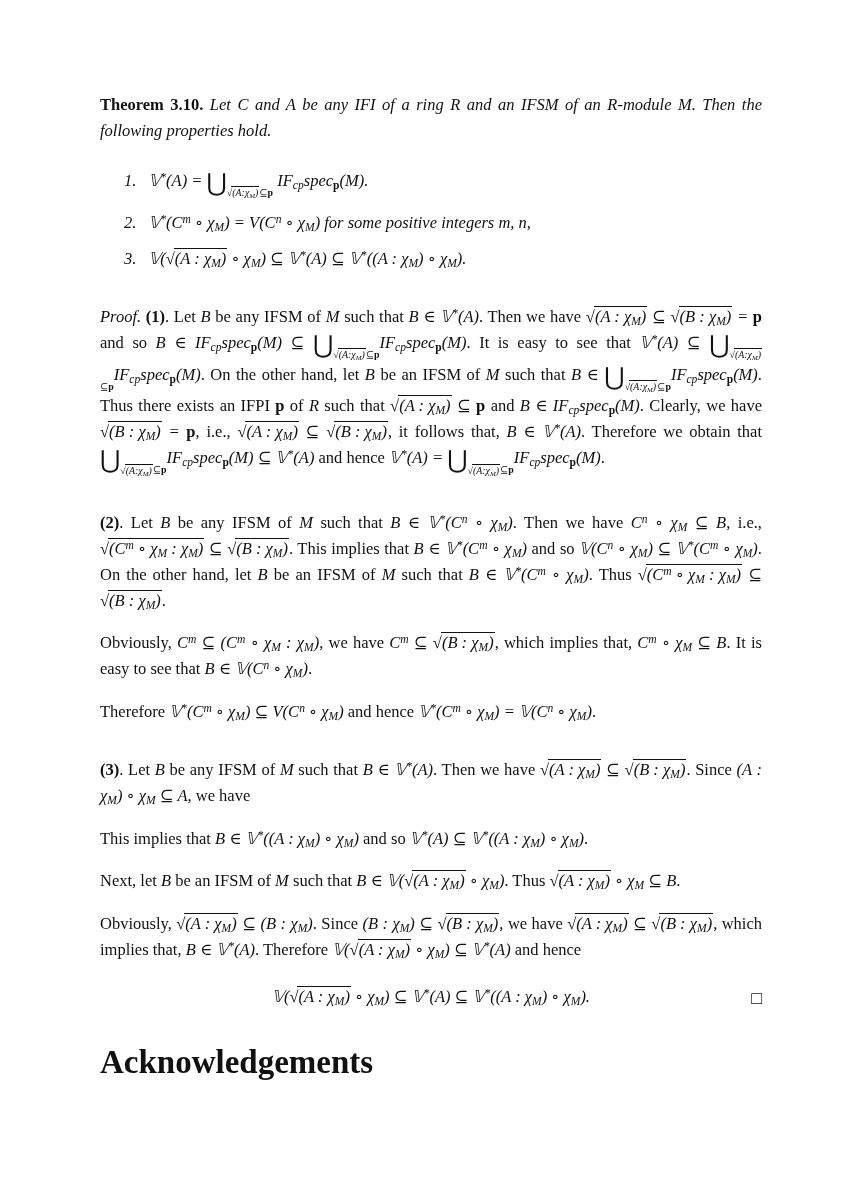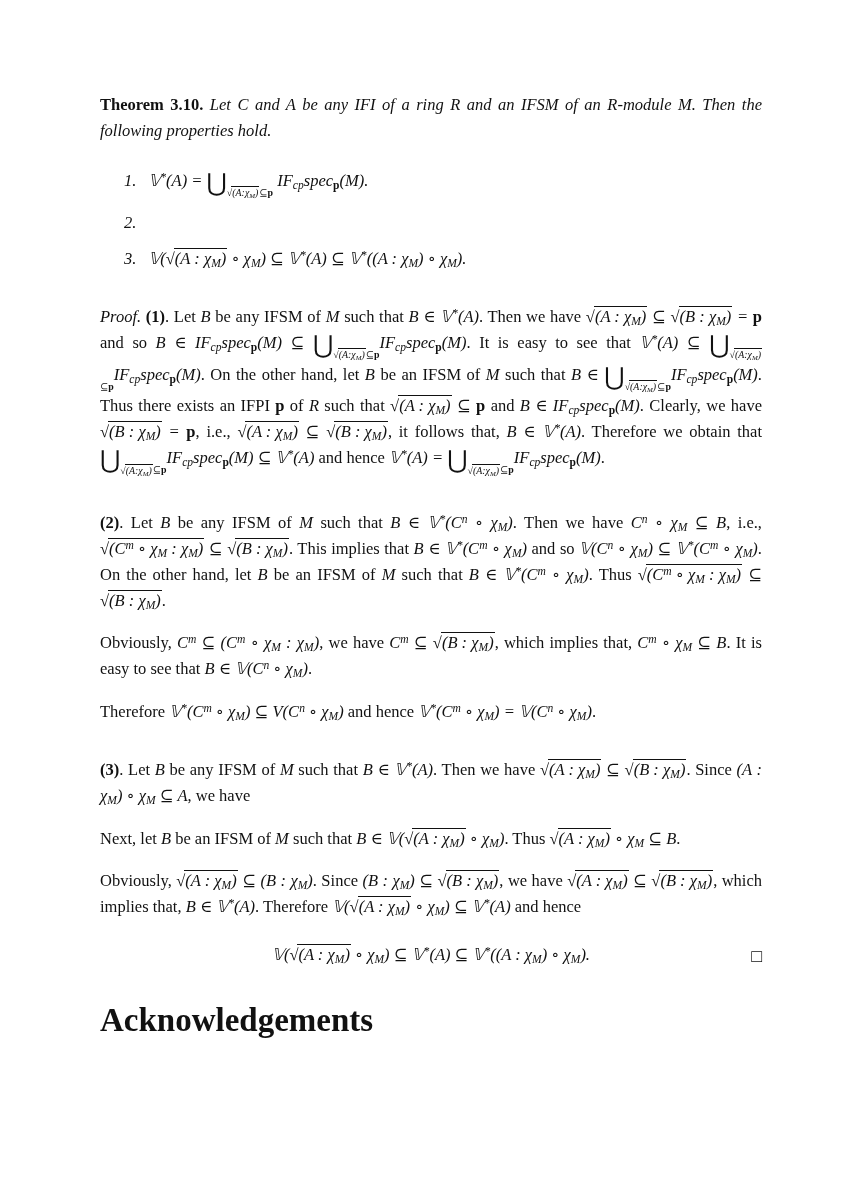--- a/index.html
+++ b/index.html
@@ -73,34 +73,36 @@
     <span class="theorem-body">Let C and A be any IFI of a ring R and an IFSM of an R-module M. Then the following properties hold.</span>
   </p>
 
   <div class="thm-list">
     <div class="thm-item">
       <span class="thm-marker">1.</span>
       <span class="thm-math">𝕍<sup>*</sup>(A) = <span class="bigcup">⋃</span><sub><span class="sqrt"><span class="rad">√</span><span class="bar">(A:χ<sub>M</sub>)</span></span>⊆<span class="b">p</span></sub> IF<sub>cp</sub>spec<sub><span class="b">p</span></sub>(M).</span>
     </div>
     <div class="thm-item">
       <span class="thm-marker">2.</span>
+      <span class="thm-math">𝕍<sup>*</sup>(C<sup>m</sup> ∘ χ<sub>M</sub>) = V(C<sup>n</sup> ∘ χ<sub>M</sub>) for some positive integers m, n,</span>
     </div>
     <div class="thm-item">
       <span class="thm-marker">3.</span>
       <span class="thm-math">𝕍(<span class="sqrt"><span class="rad">√</span><span class="bar">(A : χ<sub>M</sub>)</span></span> ∘ χ<sub>M</sub>) ⊆ 𝕍<sup>*</sup>(A) ⊆ 𝕍<sup>*</sup>((A : χ<sub>M</sub>) ∘ χ<sub>M</sub>).</span>
     </div>
   </div>
 
   <p class="para proof-para"><span class="i">Proof.</span> <span class="b">(1)</span>. Let <span class="i">B</span> be any IFSM of <span class="i">M</span> such that <span class="i">B ∈ 𝕍<sup>*</sup>(A)</span>. Then we have <span class="i"><span class="sqrt"><span class="rad">√</span><span class="bar">(A : χ<sub>M</sub>)</span></span> ⊆ <span class="sqrt"><span class="rad">√</span><span class="bar">(B : χ<sub>M</sub>)</span></span> = <span class="b">p</span></span> and so <span class="i">B ∈ IF<sub>cp</sub>spec<sub><span class="b">p</span></sub>(M) ⊆ <span class="bigcup">⋃</span><sub><span class="sqrt"><span class="rad">√</span><span class="bar">(A:χ<sub>M</sub>)</span></span>⊆<span class="b">p</span></sub>IF<sub>cp</sub>spec<sub><span class="b">p</span></sub>(M)</span>. It is easy to see that <span class="i">𝕍<sup>*</sup>(A) ⊆ <span class="bigcup">⋃</span><sub><span class="sqrt"><span class="rad">√</span><span class="bar">(A:χ<sub>M</sub>)</span></span>⊆<span class="b">p</span></sub>IF<sub>cp</sub>spec<sub><span class="b">p</span></sub>(M)</span>. On the other hand, let <span class="i">B</span> be an IFSM of <span class="i">M</span> such that <span class="i">B ∈ <span class="bigcup">⋃</span><sub><span class="sqrt"><span class="rad">√</span><span class="bar">(A:χ<sub>M</sub>)</span></span>⊆<span class="b">p</span></sub>IF<sub>cp</sub>spec<sub><span class="b">p</span></sub>(M)</span>. Thus there exists an IFPI <span class="b">p</span> of <span class="i">R</span> such that <span class="i"><span class="sqrt"><span class="rad">√</span><span class="bar">(A : χ<sub>M</sub>)</span></span> ⊆ <span class="b">p</span></span> and <span class="i">B ∈ IF<sub>cp</sub>spec<sub><span class="b">p</span></sub>(M)</span>. Clearly, we have <span class="i"><span class="sqrt"><span class="rad">√</span><span class="bar">(B : χ<sub>M</sub>)</span></span> = <span class="b">p</span></span>, i.e., <span class="i"><span class="sqrt"><span class="rad">√</span><span class="bar">(A : χ<sub>M</sub>)</span></span> ⊆ <span class="sqrt"><span class="rad">√</span><span class="bar">(B : χ<sub>M</sub>)</span></span></span>, it follows that, <span class="i">B ∈ 𝕍<sup>*</sup>(A)</span>. Therefore we obtain that <span class="i"><span class="bigcup">⋃</span><sub><span class="sqrt"><span class="rad">√</span><span class="bar">(A:χ<sub>M</sub>)</span></span>⊆<span class="b">p</span></sub>IF<sub>cp</sub>spec<sub><span class="b">p</span></sub>(M) ⊆ 𝕍<sup>*</sup>(A)</span> and hence <span class="i">𝕍<sup>*</sup>(A) = <span class="bigcup">⋃</span><sub><span class="sqrt"><span class="rad">√</span><span class="bar">(A:χ<sub>M</sub>)</span></span>⊆<span class="b">p</span></sub>IF<sub>cp</sub>spec<sub><span class="b">p</span></sub>(M)</span>.</p>
 
   <p class="para proof-para"><span class="b">(2)</span>. Let <span class="i">B</span> be any IFSM of <span class="i">M</span> such that <span class="i">B ∈ 𝕍<sup>*</sup>(C<sup>n</sup> ∘ χ<sub>M</sub>)</span>. Then we have <span class="i">C<sup>n</sup> ∘ χ<sub>M</sub> ⊆ B</span>, i.e., <span class="i"><span class="sqrt"><span class="rad">√</span><span class="bar">(C<sup>m</sup> ∘ χ<sub>M</sub> : χ<sub>M</sub>)</span></span> ⊆ <span class="sqrt"><span class="rad">√</span><span class="bar">(B : χ<sub>M</sub>)</span></span></span>. This implies that <span class="i">B ∈ 𝕍<sup>*</sup>(C<sup>m</sup> ∘ χ<sub>M</sub>)</span> and so <span class="i">𝕍(C<sup>n</sup> ∘ χ<sub>M</sub>) ⊆ 𝕍<sup>*</sup>(C<sup>m</sup> ∘ χ<sub>M</sub>)</span>. On the other hand, let <span class="i">B</span> be an IFSM of <span class="i">M</span> such that <span class="i">B ∈ 𝕍<sup>*</sup>(C<sup>m</sup> ∘ χ<sub>M</sub>)</span>. Thus <span class="i"><span class="sqrt"><span class="rad">√</span><span class="bar">(C<sup>m</sup> ∘ χ<sub>M</sub> : χ<sub>M</sub>)</span></span> ⊆ <span class="sqrt"><span class="rad">√</span><span class="bar">(B : χ<sub>M</sub>)</span></span></span>.</p>
   <p class="para proof-line">Obviously, <span class="i">C<sup>m</sup> ⊆ (C<sup>m</sup> ∘ χ<sub>M</sub> : χ<sub>M</sub>)</span>, we have <span class="i">C<sup>m</sup> ⊆ <span class="sqrt"><span class="rad">√</span><span class="bar">(B : χ<sub>M</sub>)</span></span></span>, which implies that, <span class="i">C<sup>m</sup> ∘ χ<sub>M</sub> ⊆ B</span>. It is easy to see that <span class="i">B ∈ 𝕍(C<sup>n</sup> ∘ χ<sub>M</sub>)</span>.</p>
   <p class="para proof-line">Therefore <span class="i">𝕍<sup>*</sup>(C<sup>m</sup> ∘ χ<sub>M</sub>) ⊆ V(C<sup>n</sup> ∘ χ<sub>M</sub>)</span> and hence <span class="i">𝕍<sup>*</sup>(C<sup>m</sup> ∘ χ<sub>M</sub>) = 𝕍(C<sup>n</sup> ∘ χ<sub>M</sub>)</span>.</p>
 
   <p class="para proof-para"><span class="b">(3)</span>. Let <span class="i">B</span> be any IFSM of <span class="i">M</span> such that <span class="i">B ∈ 𝕍<sup>*</sup>(A)</span>. Then we have <span class="i"><span class="sqrt"><span class="rad">√</span><span class="bar">(A : χ<sub>M</sub>)</span></span> ⊆ <span class="sqrt"><span class="rad">√</span><span class="bar">(B : χ<sub>M</sub>)</span></span></span>. Since <span class="i">(A : χ<sub>M</sub>) ∘ χ<sub>M</sub> ⊆ A</span>, we have</p>
+  <p class="para proof-line">This implies that <span class="i">B ∈ 𝕍<sup>*</sup>((A : χ<sub>M</sub>) ∘ χ<sub>M</sub>)</span> and so <span class="i">𝕍<sup>*</sup>(A) ⊆ 𝕍<sup>*</sup>((A : χ<sub>M</sub>) ∘ χ<sub>M</sub>)</span>.</p>
   <p class="para proof-line">Next, let <span class="i">B</span> be an IFSM of <span class="i">M</span> such that <span class="i">B ∈ 𝕍(<span class="sqrt"><span class="rad">√</span><span class="bar">(A : χ<sub>M</sub>)</span></span> ∘ χ<sub>M</sub>)</span>. Thus <span class="i"><span class="sqrt"><span class="rad">√</span><span class="bar">(A : χ<sub>M</sub>)</span></span> ∘ χ<sub>M</sub> ⊆ B</span>.</p>
   <p class="para proof-line">Obviously, <span class="i"><span class="sqrt"><span class="rad">√</span><span class="bar">(A : χ<sub>M</sub>)</span></span> ⊆ (B : χ<sub>M</sub>)</span>. Since <span class="i">(B : χ<sub>M</sub>) ⊆ <span class="sqrt"><span class="rad">√</span><span class="bar">(B : χ<sub>M</sub>)</span></span></span>, we have <span class="i"><span class="sqrt"><span class="rad">√</span><span class="bar">(A : χ<sub>M</sub>)</span></span> ⊆ <span class="sqrt"><span class="rad">√</span><span class="bar">(B : χ<sub>M</sub>)</span></span></span>, which implies that, <span class="i">B ∈ 𝕍<sup>*</sup>(A)</span>. Therefore <span class="i">𝕍(<span class="sqrt"><span class="rad">√</span><span class="bar">(A : χ<sub>M</sub>)</span></span> ∘ χ<sub>M</sub>) ⊆ 𝕍<sup>*</sup>(A)</span> and hence</p>
   <div class="equation">
     <span><span class="i">𝕍(<span class="sqrt"><span class="rad">√</span><span class="bar">(A : χ<sub>M</sub>)</span></span> ∘ χ<sub>M</sub>) ⊆ 𝕍<sup>*</sup>(A) ⊆ 𝕍<sup>*</sup>((A : χ<sub>M</sub>) ∘ χ<sub>M</sub>).</span></span>
     <span class="qed">□</span>
   </div>
 
   <h1 class="ack-heading">Acknowledgements</h1>
 
 </div>

